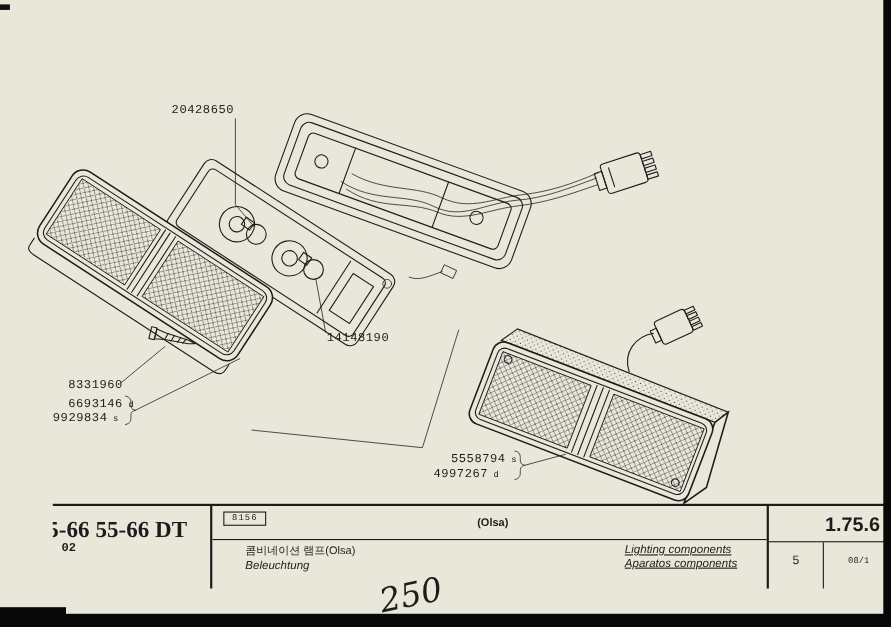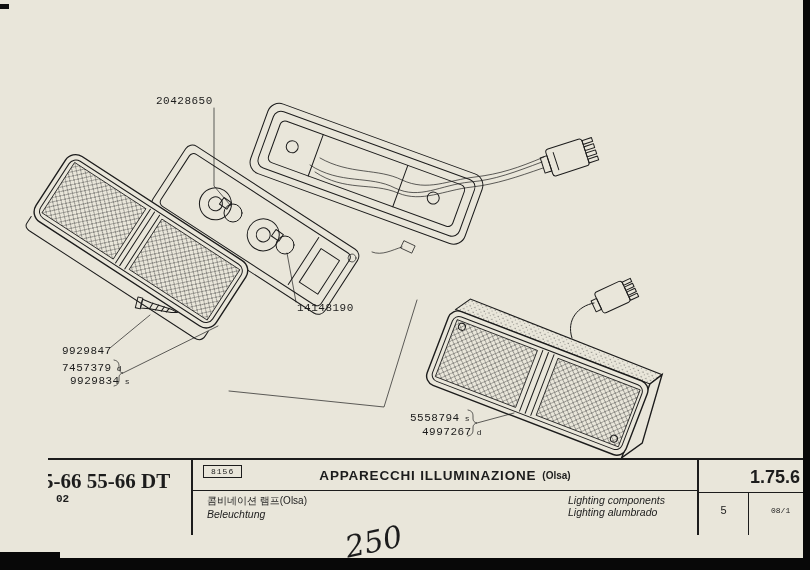--- a/index.html
+++ b/index.html
@@ -37,22 +37,22 @@
 
   .cell-center { width:506px; border-right:2px solid var(--ink); display:flex; flex-direction:column; }
   .row-title { height:31px; border-bottom:1.5px solid var(--ink); position:relative; display:flex; align-items:center; justify-content:center; }
   .codebox {
     position:absolute; left:10px; top:5px; border:1px solid var(--ink);
     font-size:8px; padding:1px 7px; letter-spacing:1px; font-family:"Liberation Mono", monospace;
   }
   .title-main { font-weight:bold; font-size:13.5px; letter-spacing:0.8px; }
   .title-brand { font-weight:bold; font-size:10px; margin-left:6px; }
   .row-langs { flex:1; display:flex; padding-top:3px; font-size:10.5px; }
-  .langs-left { width:375px; padding-left:14px; }
-  .langs-right { flex:1; }
+  .langs-left { width:375px; padding-left:30px; }
+  .langs-right { flex:1;text-decoration:underline; }
   .lang-it { font-style:italic; }
   .korean { font-size:10px; }
 
   .cell-section { flex:1; display:flex; flex-direction:column;border-radius:29px; }
   .section-code { height:33px; border-bottom:1.5px solid var(--ink); text-align:center; font-weight:bold; font-size:18px; padding-top:7px; font-family:"Liberation Sans", sans-serif; }
   .section-sub { flex:1; display:flex; }
   .sheet { width:50px; border-right:1.5px solid var(--ink); text-align:center; padding-top:11px; font-size:11px; }
   .rev { flex:1; padding-top:13px; padding-left:22px; font-size:8px; font-family:"Liberation Mono", monospace; }
 
   .handwritten {
@@ -185,56 +185,55 @@
       <use href="#brace" transform="translate(114,360)"></use>
       <line x1="123" y1="373" x2="218" y2="326"></line>
       <use href="#brace" transform="translate(468,410)"></use>
       <line x1="477" y1="423" x2="514" y2="413"></line>
       <polyline points="229,391 384,407 417,300"></polyline>
     </g>
   </svg>
 
   <div class="callout" style="left:156px; top:95px">20428650</div>
   <div class="callout" style="left:297px; top:302px">14148190</div>
-  <div class="callout" style="left:62px; top:345px">9929847</div>
+  <div class="callout" style="left:62px; top:345px">8331960</div>
 
   <div class="callout" style="left:62px; top:362px">
-    <span>7457379</span><span class="sfx">d</span>
-  </div>
-  <div class="callout" style="left:70px; top:375px">
+    <span>6693146</span><span class="sfx">d</span>
+  </div>
+  <div class="callout" style="left:48px; top:375px">
     <span>9929834</span><span class="sfx">s</span>
   </div>
 
   <div class="callout" style="left:410px; top:412px">
     <span>5558794</span><span class="sfx">s</span>
   </div>
-  <div class="callout" style="left:422px; top:426px">
+  <div class="callout" style="left:394px; top:426px">
     <span>4997267</span><span class="sfx">d</span>
   </div>
 
   <div class="footer">
     <div class="cell-model">
       <div class="model">5-66  55-66 DT</div>
       <div class="model-code">02</div>
     </div>
 
     <div class="cell-center">
       <div class="row-title">
         <span class="codebox">8156</span>
-        <span class="title-main">APPARECCHI ILLUMINAZIONE</span>
         <span class="title-brand">(Olsa)</span>
       </div>
       <div class="row-langs">
         <div class="langs-left">
           <div class="korean">콤비네이션 램프(Olsa)</div>
           <div class="lang-it">Beleuchtung</div>
         </div>
         <div class="langs-right">
           <div class="lang-it">Lighting components</div>
-          <div class="lang-it">Lighting alumbrado</div>
+          <div class="lang-it">Aparatos components</div>
         </div>
       </div>
     </div>
 
     <div class="cell-section">
       <div class="section-code">1.75.6</div>
       <div class="section-sub">
         <div class="sheet">5</div>
         <div class="rev">08/1</div>
       </div>

